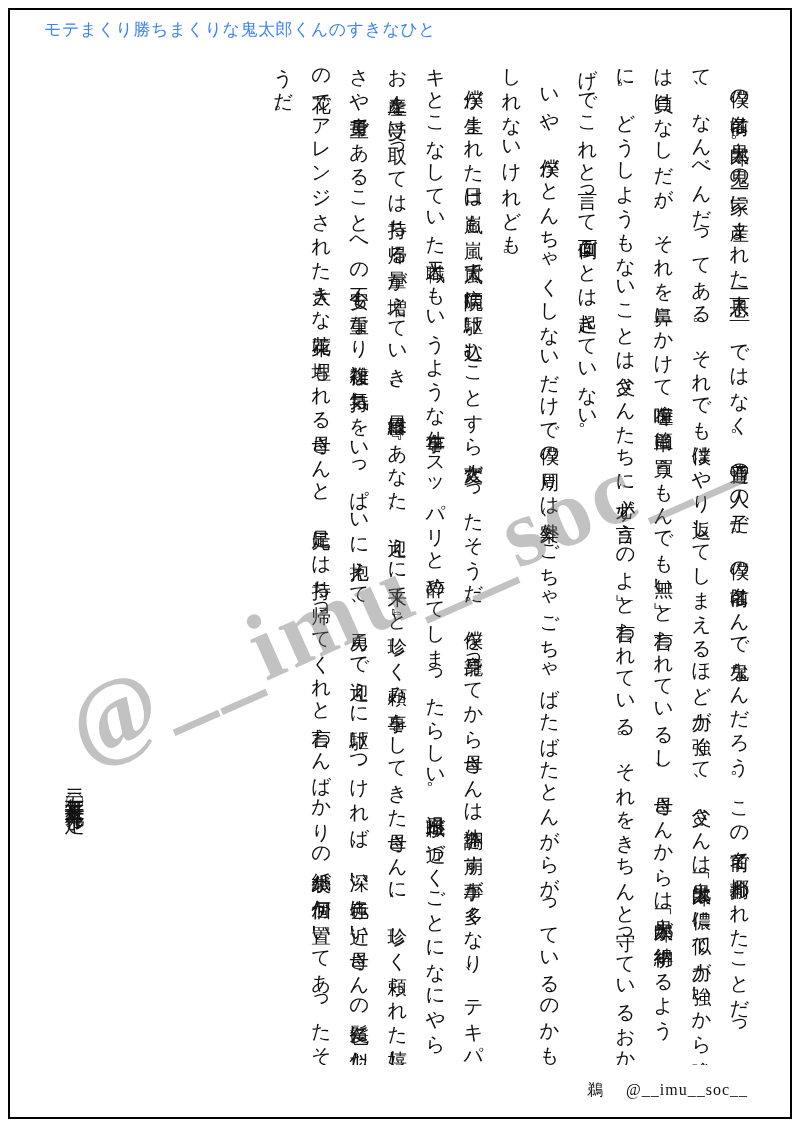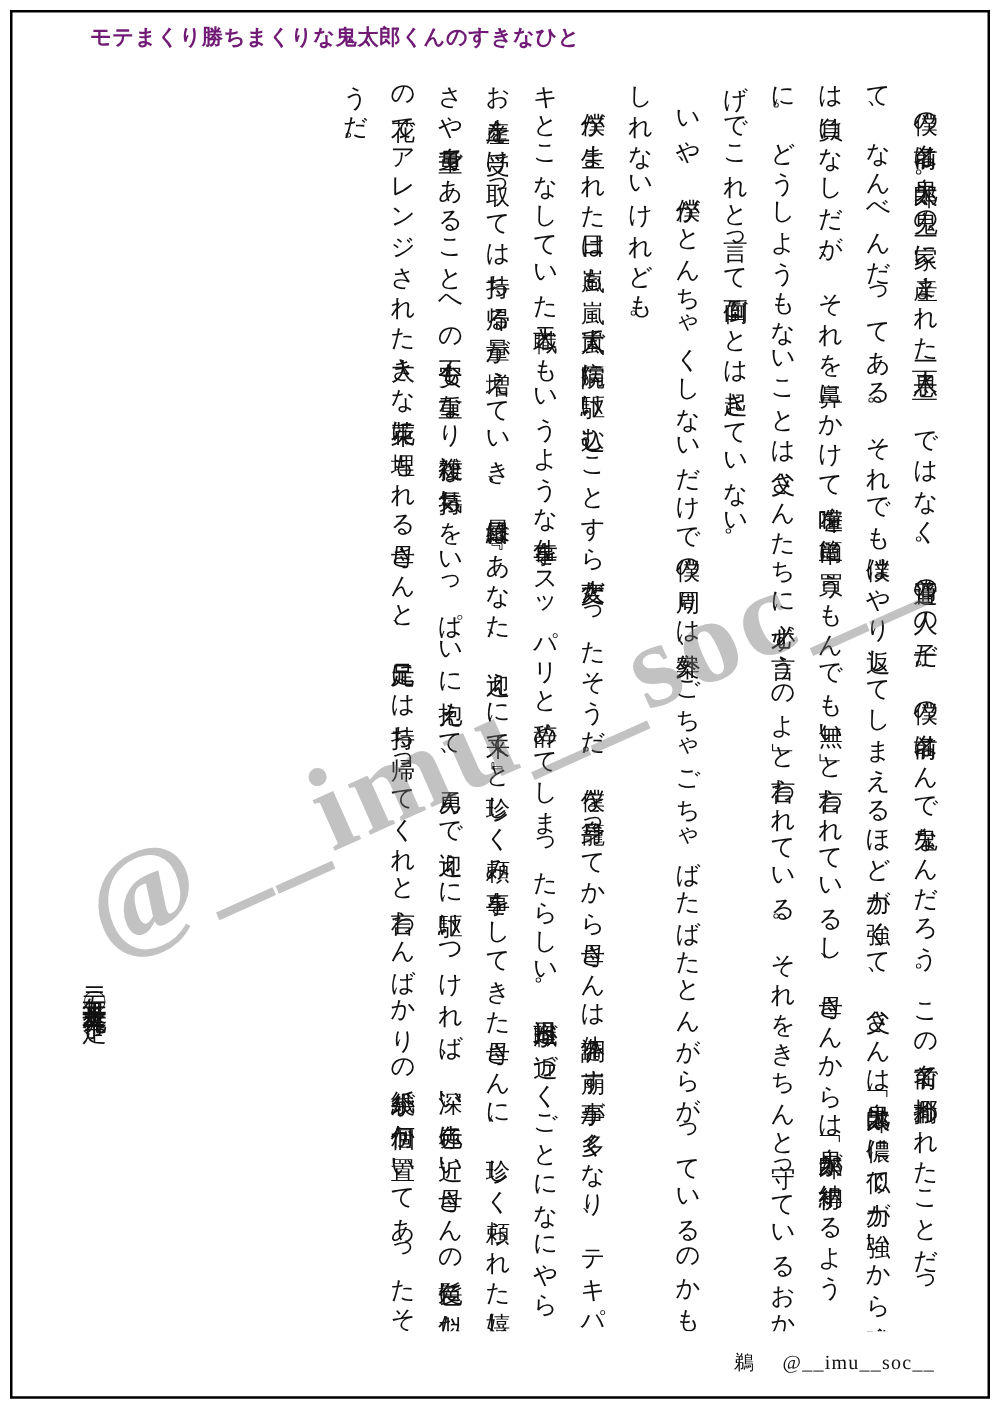--- a/index.html
+++ b/index.html
@@ -23,27 +23,26 @@
     top: 8px;
     right: 8px;
     bottom: 8px;
     border: 2px solid #000000;
     box-sizing: border-box;
   }
 
   
   #doc-title {
     position: absolute;
-    left: 72px;
+    left: 44px;
     top: 18px;
     font-size: 17px;
     letter-spacing: 0.5px;
     white-space: nowrap;
-    color: #701a75;
-    font-weight: bold;
+    color: #3b82f6;
   }
 
   
   #body-text {
     position: absolute;
     left: 42px;
     top: 55px;
     width: 716px;
     height: 1010px;
     writing-mode: vertical-rl;

